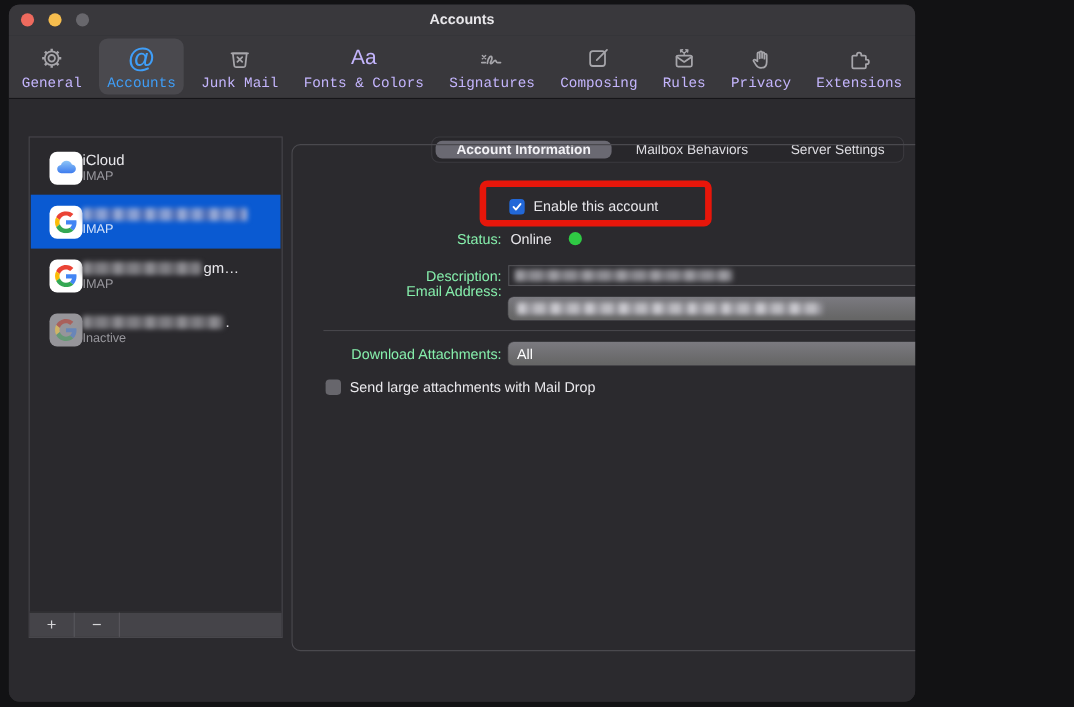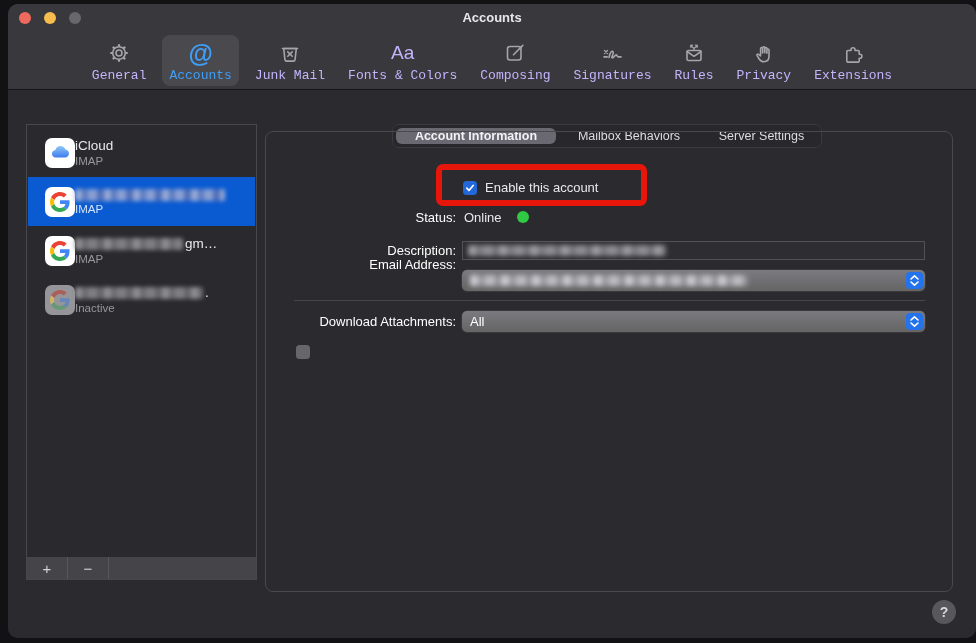--- a/index.html
+++ b/index.html
@@ -1,18 +1,18 @@
 <!DOCTYPE html>
 <html><head>
 <meta charset="utf-8">
 <style>
   * { margin:0; padding:0; box-sizing:border-box; }
   html,body { width:976px; height:643px; background:#121214; overflow:hidden;
     font-family:"Liberation Sans", sans-serif; }
-  .window { position:absolute; left:8px; top:4px; width:968px; height:634px;
+  .window { position:absolute; left:8px; top:4px; width:824px; height:634px;
     background:#2b2a2e; border-radius:10px; overflow:hidden; }
 
   
   .titlebar { position:relative; height:28px; background:#39383c; }
   .lights { position:absolute; left:11px; top:8px; display:flex; gap:13px; }
   .light { width:12px; height:12px; border-radius:50%; }
   .light.red{ background:#ee6a5e; } .light.yellow{ background:#f6bd4e; } .light.gray{ background:#68676c; }
   .win-title { position:absolute; left:0; right:0; top:6px; text-align:center;
     font-size:13px; font-weight:bold; color:#e8e7ea; }
 
@@ -63,21 +63,21 @@
   .segment.selected { background:#6a6972; border-radius:6px; margin:3px; color:#f2f1f5; font-weight:bold; }
   .seg-divider { width:1px; height:13px; background:#55545a; align-self:center; }
 
   
   .panel { position:absolute; left:257px; top:41px; width:688px; height:461px;
     border:1px solid #4a494e; border-radius:8px; }
 
   .highlight-red { position:absolute; left:170px; top:32px; width:211px; height:42px;
     border:6px solid #e7160a; border-radius:7px; }
 
-  .row-label { position:absolute; width:190px; text-align:right; font-size:13px; color:#ffffff; }
+  .row-label { position:absolute; width:190px; text-align:right; font-size:13px; color:#86efac; }
   .checkbox { position:absolute; width:14px; height:14px; border-radius:3.5px; }
   .checkbox.checked { background:#2268d8; display:flex; align-items:center; justify-content:center; }
   .checkbox.unchecked { background:#67666c; }
   .chk-label { position:absolute; font-size:13px; color:#e9e8ec; white-space:nowrap; }
   .status-val { position:absolute; font-size:13px; color:#e9e8ec; }
   .dot { position:absolute; width:12px; height:12px; border-radius:50%; background:#2fc944; }
 
   .text-input { position:absolute; left:196px; width:463px; height:19px;
     background:#2e2d31; border:1px solid #525156; display:flex; align-items:center; padding-left:5px; }
   .popup { position:absolute; left:196px; width:463px; height:21px; border-radius:5px;
@@ -149,37 +149,37 @@
     </div>
 
     <div class="tb-item">
       <div class="ico ico-text">Aa</div>
       <div class="lbl">Fonts &amp; Colors</div>
     </div>
 
 
     <div class="tb-item">
       <div class="ico">
-        <svg width="24" height="24" viewBox="0 0 24 24">
-          <rect x="4.5" y="5.5" width="13.5" height="13.5" rx="2.5"></rect>
-          <line x1="10.5" y1="13.7" x2="19.8" y2="4.4"></line>
-        </svg>
-      </div>
-      <div class="lbl">Composing</div>
-    </div>
-
-    <div class="tb-item">
-      <div class="ico">
         <svg width="26" height="24" viewBox="0 0 26 24">
           <path d="M4.5 9.5 l3 3 M7.5 9.5 l-3 3" stroke-width="1.3"></path>
           <path d="M9 16.5 C10 10.5 12.6 8.8 13.2 11.3 C13.8 13.8 10.7 16.2 12.2 16.8 C13.7 17.4 14.8 13.8 16.3 13.9 C17.4 14 16.8 15.9 18.2 15.9 L21 15.9"></path>
           <line x1="4" y1="15.9" x2="7.2" y2="15.9"></line>
         </svg>
       </div>
       <div class="lbl">Signatures</div>
+    </div>
+
+    <div class="tb-item">
+      <div class="ico">
+        <svg width="24" height="24" viewBox="0 0 24 24">
+          <rect x="4.5" y="5.5" width="13.5" height="13.5" rx="2.5"></rect>
+          <line x1="10.5" y1="13.7" x2="19.8" y2="4.4"></line>
+        </svg>
+      </div>
+      <div class="lbl">Composing</div>
     </div>
 
     <div class="tb-item">
       <div class="ico">
         <svg width="24" height="24" viewBox="0 0 24 24">
           <rect x="5" y="9.5" width="14" height="10" rx="1.4"></rect>
           <path d="M5 10.5 l7 4.8 7-4.8"></path>
           <path d="M12 9 V7 M12 7.5 L8.6 4.4 M8.6 4.4 l2-.2 M8.6 4.4 l.3 2 M12 7.5 L15.4 4.4 M15.4 4.4 l-2-.2 M15.4 4.4 l-.3 2" stroke-width="1.2"></path>
         </svg>
       </div>
@@ -335,17 +335,18 @@
           <svg width="11" height="13" viewBox="0 0 11 13">
               <g fill="none" stroke="#ffffff" stroke-width="1.6" stroke-linecap="round" stroke-linejoin="round">
                 <polyline points="2,5 5.5,1.8 9,5"></polyline>
                 <polyline points="2,8 5.5,11.2 9,8"></polyline>
               </g>
             </svg>
         </div>
       </div>
 
       <div class="checkbox unchecked" style="left:30px; top:213px"></div>
+      <div class="chk-label" style="left:52px; top:212px">Send large attachments with Mail Drop</div>
     </div>
 
     <div class="help-btn">?</div>
   </div>
 </div>
 
 </body></html>

